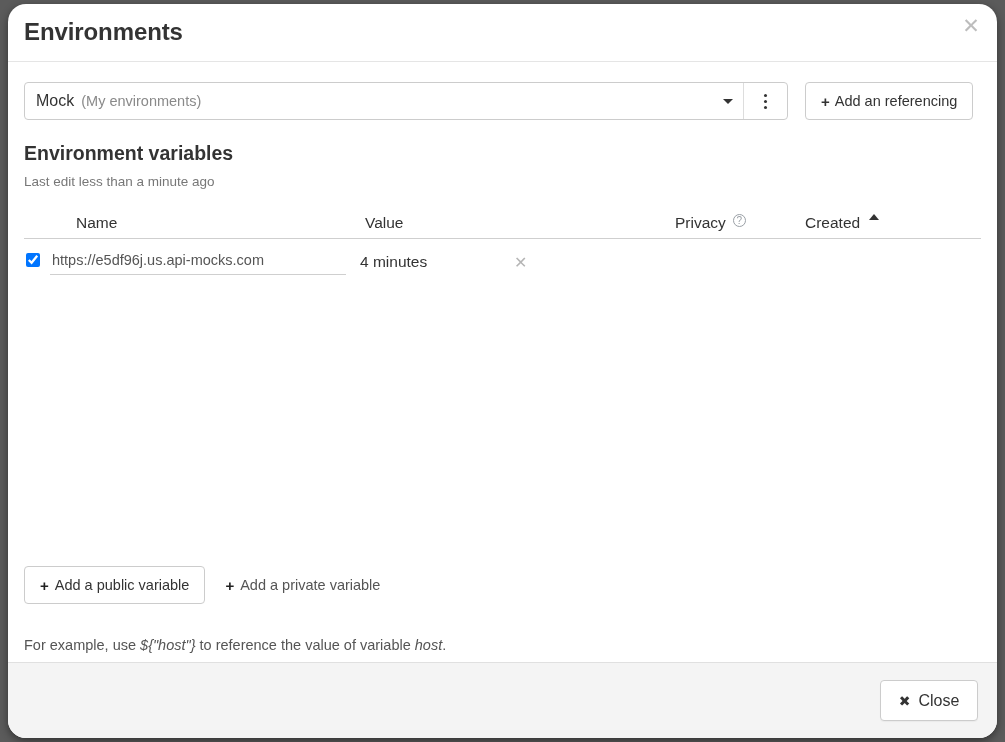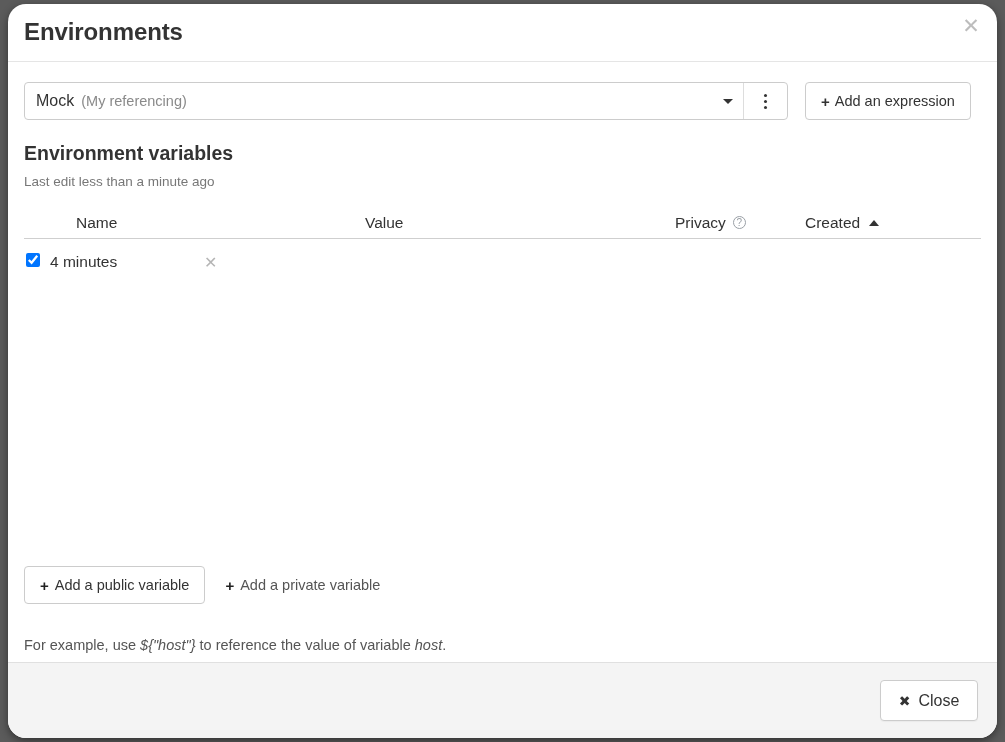--- a/index.html
+++ b/index.html
@@ -151,21 +151,21 @@
   .col-del    { flex: 1 1 auto; }
 
   #vars-head {
     height: 32px;
     border-bottom: 1px solid #cfcfcf;
     font-size: 15.5px;
     color: #333;
   }
   #vars-head .col-name   { padding-left: 26px; }
   #vars-head .col-priv,
-  #vars-head .col-created { display: flex; align-items: center; }
+  #vars-head .col-created { display: flex; }
 
   .help-circle {
     display: inline-block;
     width: 13px; height: 13px;
     border: 1px solid #9aa0a6;
     border-radius: 50%;
     color: #9aa0a6;
     font-size: 10px;
     line-height: 12px;
     text-align: center;
@@ -323,32 +323,32 @@
     <div id="dialog-title">Environments</div>
     <div id="close-x">✕</div>
   </div>
 
   <div id="modal-body">
 
     <div id="env-row">
       <div id="env-select-group">
         <div id="env-select">
           <span id="env-name">Mock</span>
-          <span id="env-scope">(My referencing)</span>
+          <span id="env-scope">(My environments)</span>
           <span id="env-caret"></span>
         </div>
         <div id="env-kebab">
           <i></i>
           <i></i>
           <i></i>
         </div>
       </div>
       <button id="add-env-btn">
         <span class="plus">+</span>
-          <span>Add an expression</span>
+          <span>Add an referencing</span>
       </button>
     </div>
 
     <div id="vars-heading">Environment variables</div>
 
     <div id="last-edit">Last edit less than a minute ago</div>
 
     <div id="vars-table">
 
       <div id="vars-head" class="vt-row">
@@ -364,20 +364,23 @@
           <span class="sort-asc"></span>
         </div>
         <div class="col-del"></div>
       </div>
 
       <div id="vars-body">
         <div class="vt-row">
           <div class="col-check">
             <input class="var-check" type="checkbox" checked="" style="">
           </div>
+          <div class="col-value">
+            <input class="field-underline" type="text" value="https://e5df96j.us.api-mocks.com" style="">
+          </div>
           <div class="col-created">
             <span class="created-text">4 minutes</span>
           </div>
           <div class="col-del">
             <span class="row-delete">✕</span>
           </div>
         </div>
       </div>
 
     </div>

